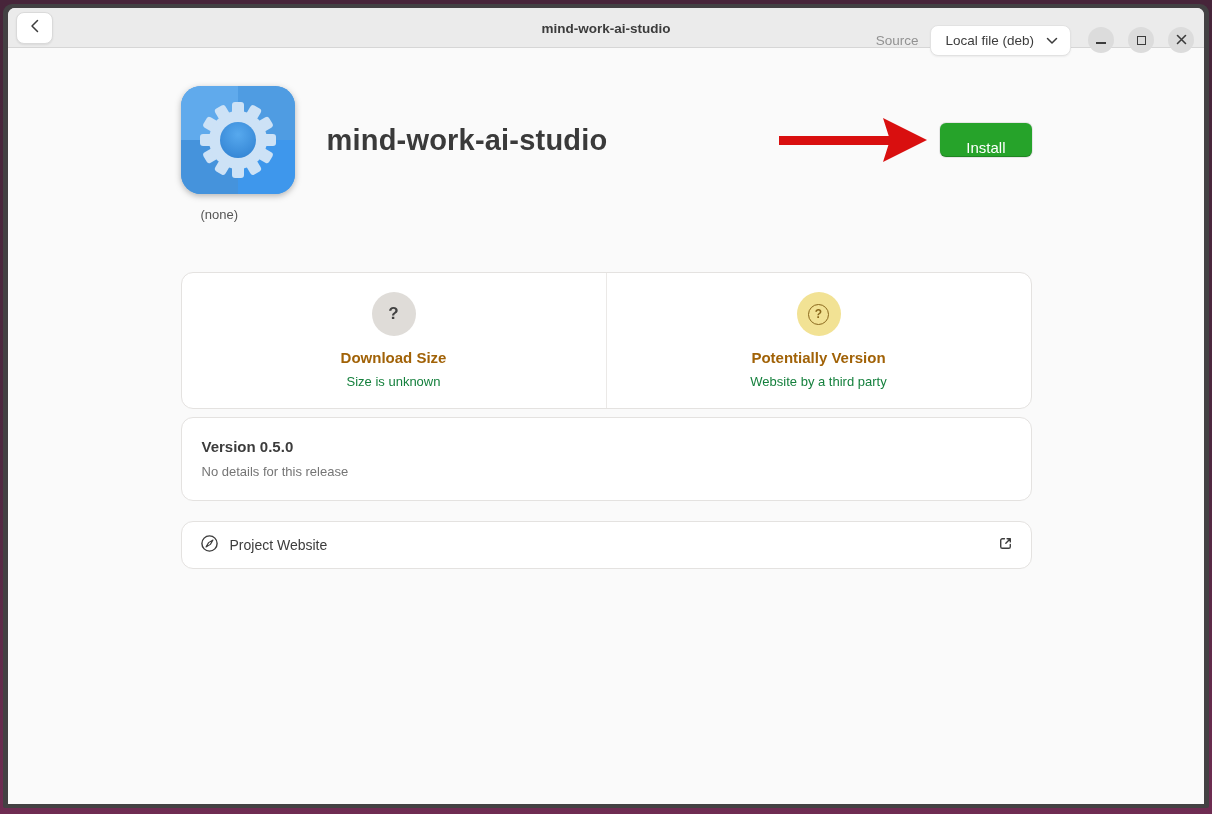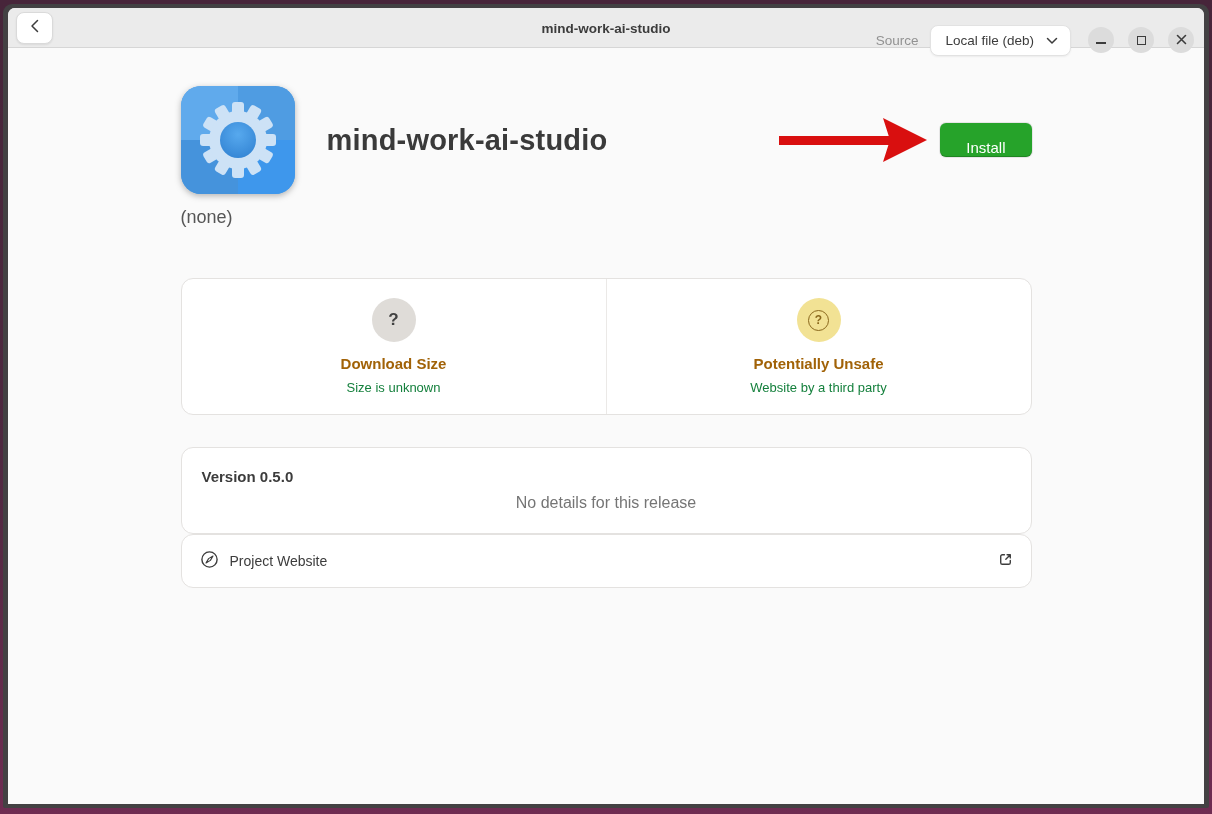--- a/index.html
+++ b/index.html
@@ -69,21 +69,21 @@
   .header-spacer { flex:1; }
   .anno-arrow { margin-right:13px; }
   .install-btn {
     height:34px; padding:16px 26px; border:none; border-radius:6px;
     background:#26a32a; color:#ffffff; font-size:15px;
     font-family:"Liberation Sans", sans-serif; cursor:pointer;
     box-shadow:inset 0 -1px 0 rgba(0,0,0,.18), 0 0 0 1px rgba(0,0,0,.08);
   }
 
   .app-name { margin-top:30px; font-size:17px; font-weight:bold; color:#3c3c3c; }
-  .app-none { margin-top:13px; font-size:18px; color:#565656; }
+  .app-none { margin-top:13px; font-size:13px; color:#565656;margin-left:20px; }
 
   .card {
     background:#ffffff; border:1px solid #e4e2e0; border-radius:12px;
   }
   .info-card { margin-top:50px; height:137px; display:flex; }
   .tile {
     flex:1; display:flex; flex-direction:column; align-items:center;
     justify-content:center; cursor:pointer;
   }
   .tile + .tile { border-left:1px solid #ebe9e7; }
@@ -95,26 +95,26 @@
   .badge-gray .q-plain { font-size:17px; font-weight:bold; color:#424242; }
   .badge-yellow { background:#f2e294; }
   .q-ring {
     width:21px; height:21px; border:1.5px solid #8a681c; border-radius:50%;
     display:flex; align-items:center; justify-content:center;
     font-size:12px; font-weight:bold; color:#8a681c;
   }
   .tile-title { font-size:15px; font-weight:bold; color:#a16207; }
   .tile-sub { margin-top:8px; font-size:13px; color:#15803d; }
 
-  .version-card { margin-top:32px; padding:20px 20px 21px 20px; }
+  .version-card { margin-top:8px; padding:20px 20px 21px 20px; }
   .version-title { font-size:15px; font-weight:bold; color:#3c3c3c; }
-  .version-sub { margin-top:9px; font-size:16px; color:#757575;text-align:center; }
+  .version-sub { margin-top:9px; font-size:13px; color:#757575; }
 
   .website-card {
-    height:54px; display:flex; align-items:center;
+    margin-top:20px; height:48px; display:flex; align-items:center;
     padding:0 17px 0 18px; cursor:pointer;text-align:center;
   }
   .website-label { margin-left:11px; font-size:14px; color:#3c3c3c; }
   .website-spacer { flex:1; }
 </style>
 </head>
 <body>
 
 <div class="desktop">
   <div class="window-frame">
@@ -218,21 +218,21 @@
               <div class="badge badge-gray">
                 <span class="q-plain">?</span>
               </div>
               <div class="tile-title">Download Size</div>
               <div class="tile-sub">Size is unknown</div>
             </div>
             <div class="tile">
               <div class="badge badge-yellow">
                 <span class="q-ring">?</span>
               </div>
-              <div class="tile-title">Potentially Unsafe</div>
+              <div class="tile-title">Potentially Version</div>
               <div class="tile-sub">Website by a third party</div>
             </div>
           </div>
 
           <div class="card version-card">
             <div class="version-title">Version 0.5.0</div>
             <div class="version-sub">No details for this release</div>
           </div>
 
           <div class="card website-card">

